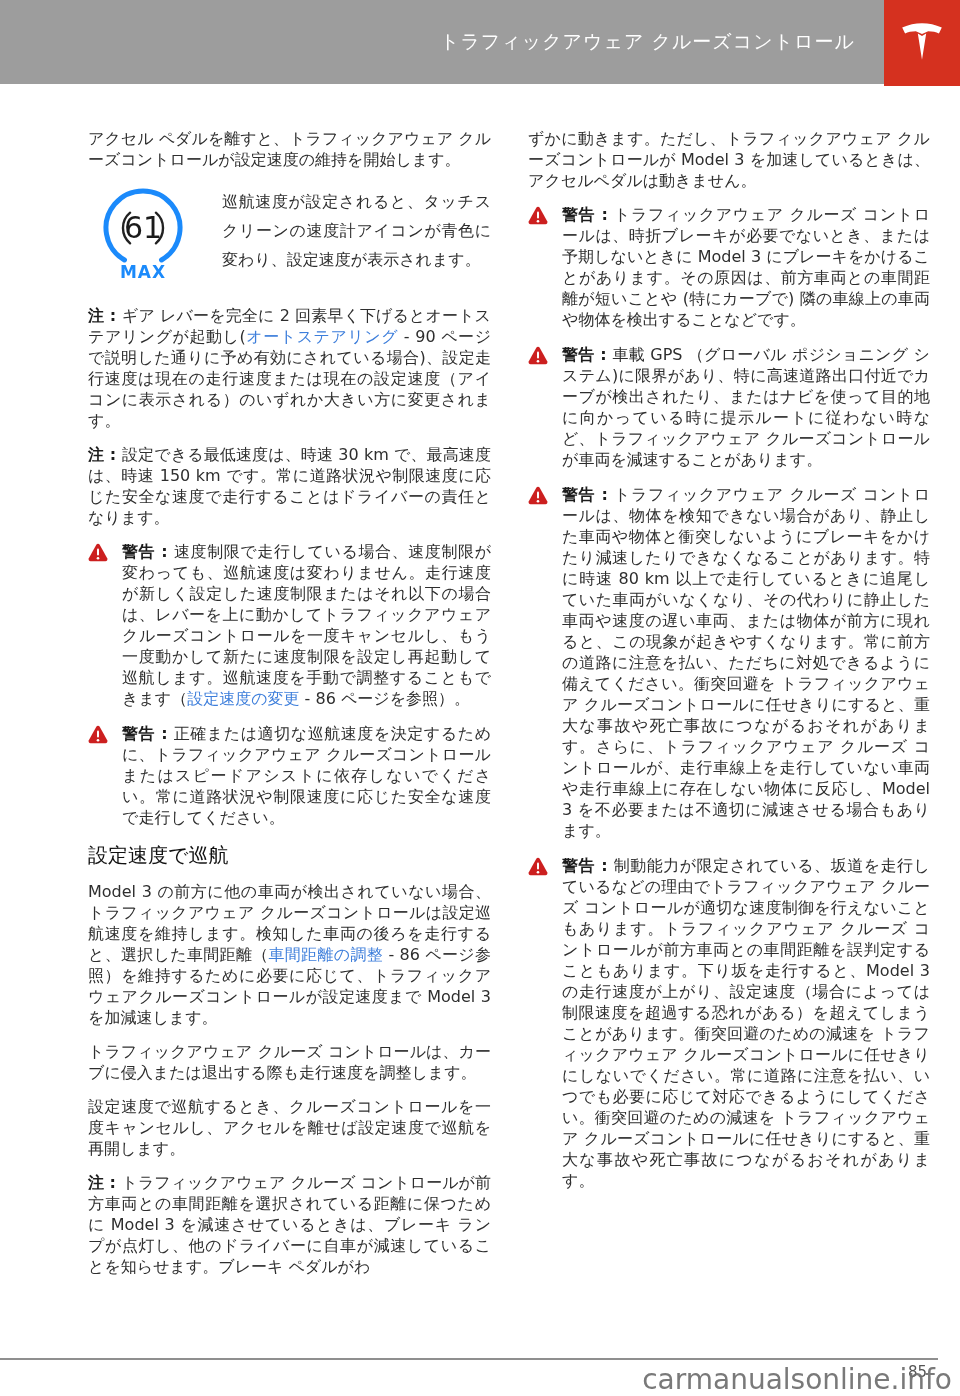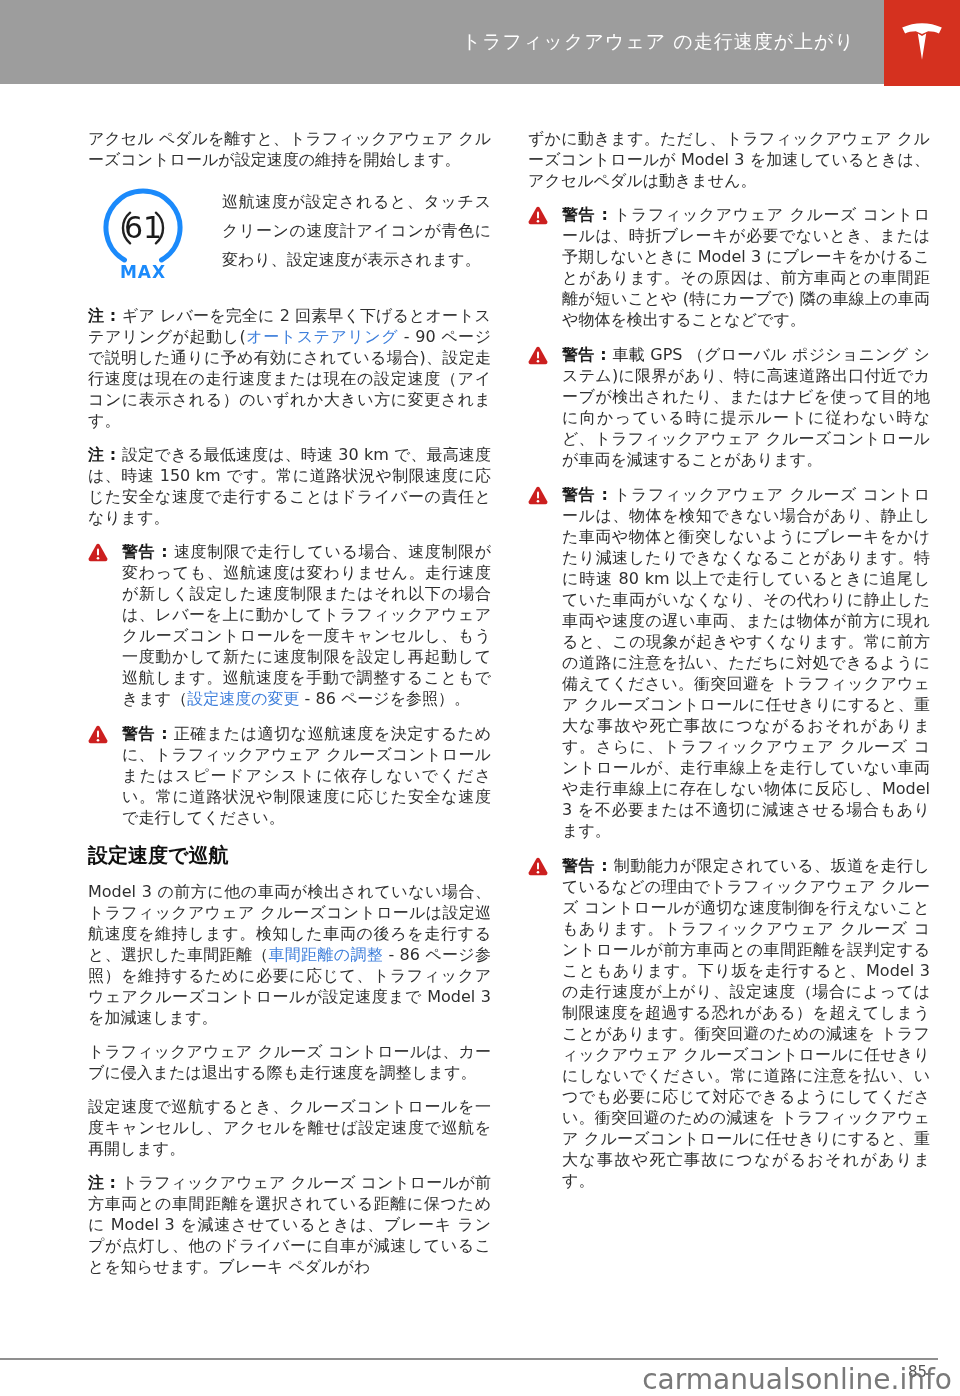--- a/index.html
+++ b/index.html
@@ -41,21 +41,21 @@
   .col { width:403px; flex:0 0 403px; }
   .col-right { flex:0 0 402px; width:402px; }
   .para {
     font-size:16px; line-height:21px;
     text-align:justify;
     margin-bottom:13px;
   }
   .note-label, .warn-label { font-weight:bold; color:#1d1d1d; }
   .link { color:#3d7edb; text-decoration:none; cursor:pointer; }
   h2.section-heading {
-    font-size:20px; line-height:26px; font-weight:bold; color:#111;
+    font-size:20px; line-height:26px; font-weight:normal; color:#111;
     margin:14px 0 13px 0;
   }
   .warning {
     display:flex; align-items:flex-start;
     margin-bottom:14px;
   }
   .warn-icon-cell { width:34px; flex:0 0 34px; padding-top:2px; }
   .warn-text { flex:1; font-size:16px; line-height:21px; text-align:justify; }
   .figure {
     display:flex; align-items:flex-start;
@@ -82,21 +82,21 @@
     letter-spacing:0px;
     font-family:"DejaVu Sans","Liberation Sans",sans-serif;
   }
 </style>
 </head>
 <body>
 
 <div class="page">
 
   <div class="header">
-    <div class="header-title">トラフィックアウェア の走行速度が上がり</div>
+    <div class="header-title">トラフィックアウェア クルーズコントロール</div>
     <div class="brand-box">
       <span>
         <svg width="44" height="46" viewBox="0 0 40 40">
           <path fill="#ffffff" d="M20 13.6 L14.4 11.2 C10.5 11.2 7.2 11.8 4.6 13.1 L2 7.8 C7.8 5 13.8 3.8 20 3.8 C26.2 3.8 32.2 5 38 7.8 L35.4 13.1 C32.8 11.8 29.5 11.2 25.6 11.2 Z"></path>
           <path fill="#ffffff" d="M16.2 13.2 L20 15.4 L23.8 13.2 L20 37 Z"></path>
         </svg>
       </span>
     </div>
   </div>
 

